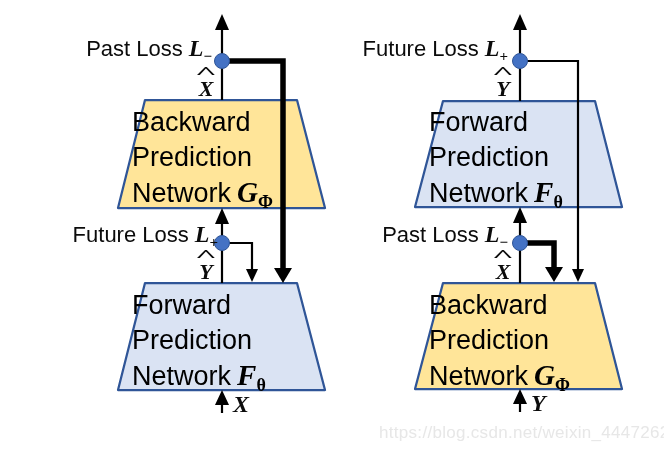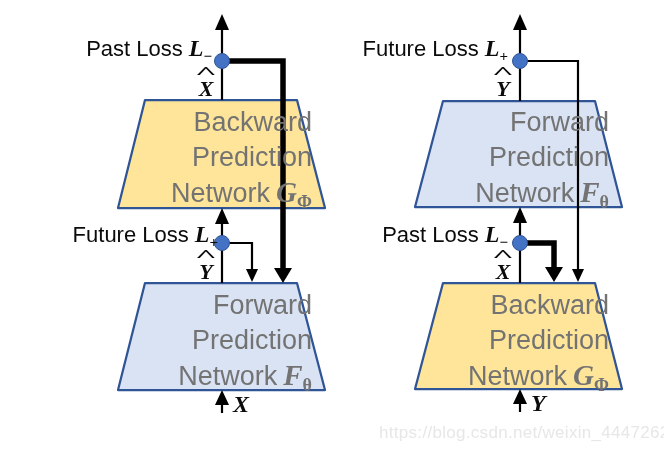--- a/index.html
+++ b/index.html
@@ -40,22 +40,22 @@
   sub {
     font-family: "Liberation Serif", serif;
     font-weight: 700;
     font-style: normal;
     font-size: 15px;
     vertical-align: -5px;
     line-height: 0;
   }
   .block-text {
     position: absolute;
-    text-align: right;
-    color: #737373;
+    text-align: left;
+    color: #000000;
     font-size: 27px;
     line-height: 35px;
     white-space: nowrap;
   }
   .block-text .mvar { font-size: 29px; }
   .block-text sub { font-size: 18px; vertical-align: -6px; }
   .hatvar { position: absolute; text-align: center; color: #0b0b0b; }
   .hat {
     display: block;
     height: 8px;

